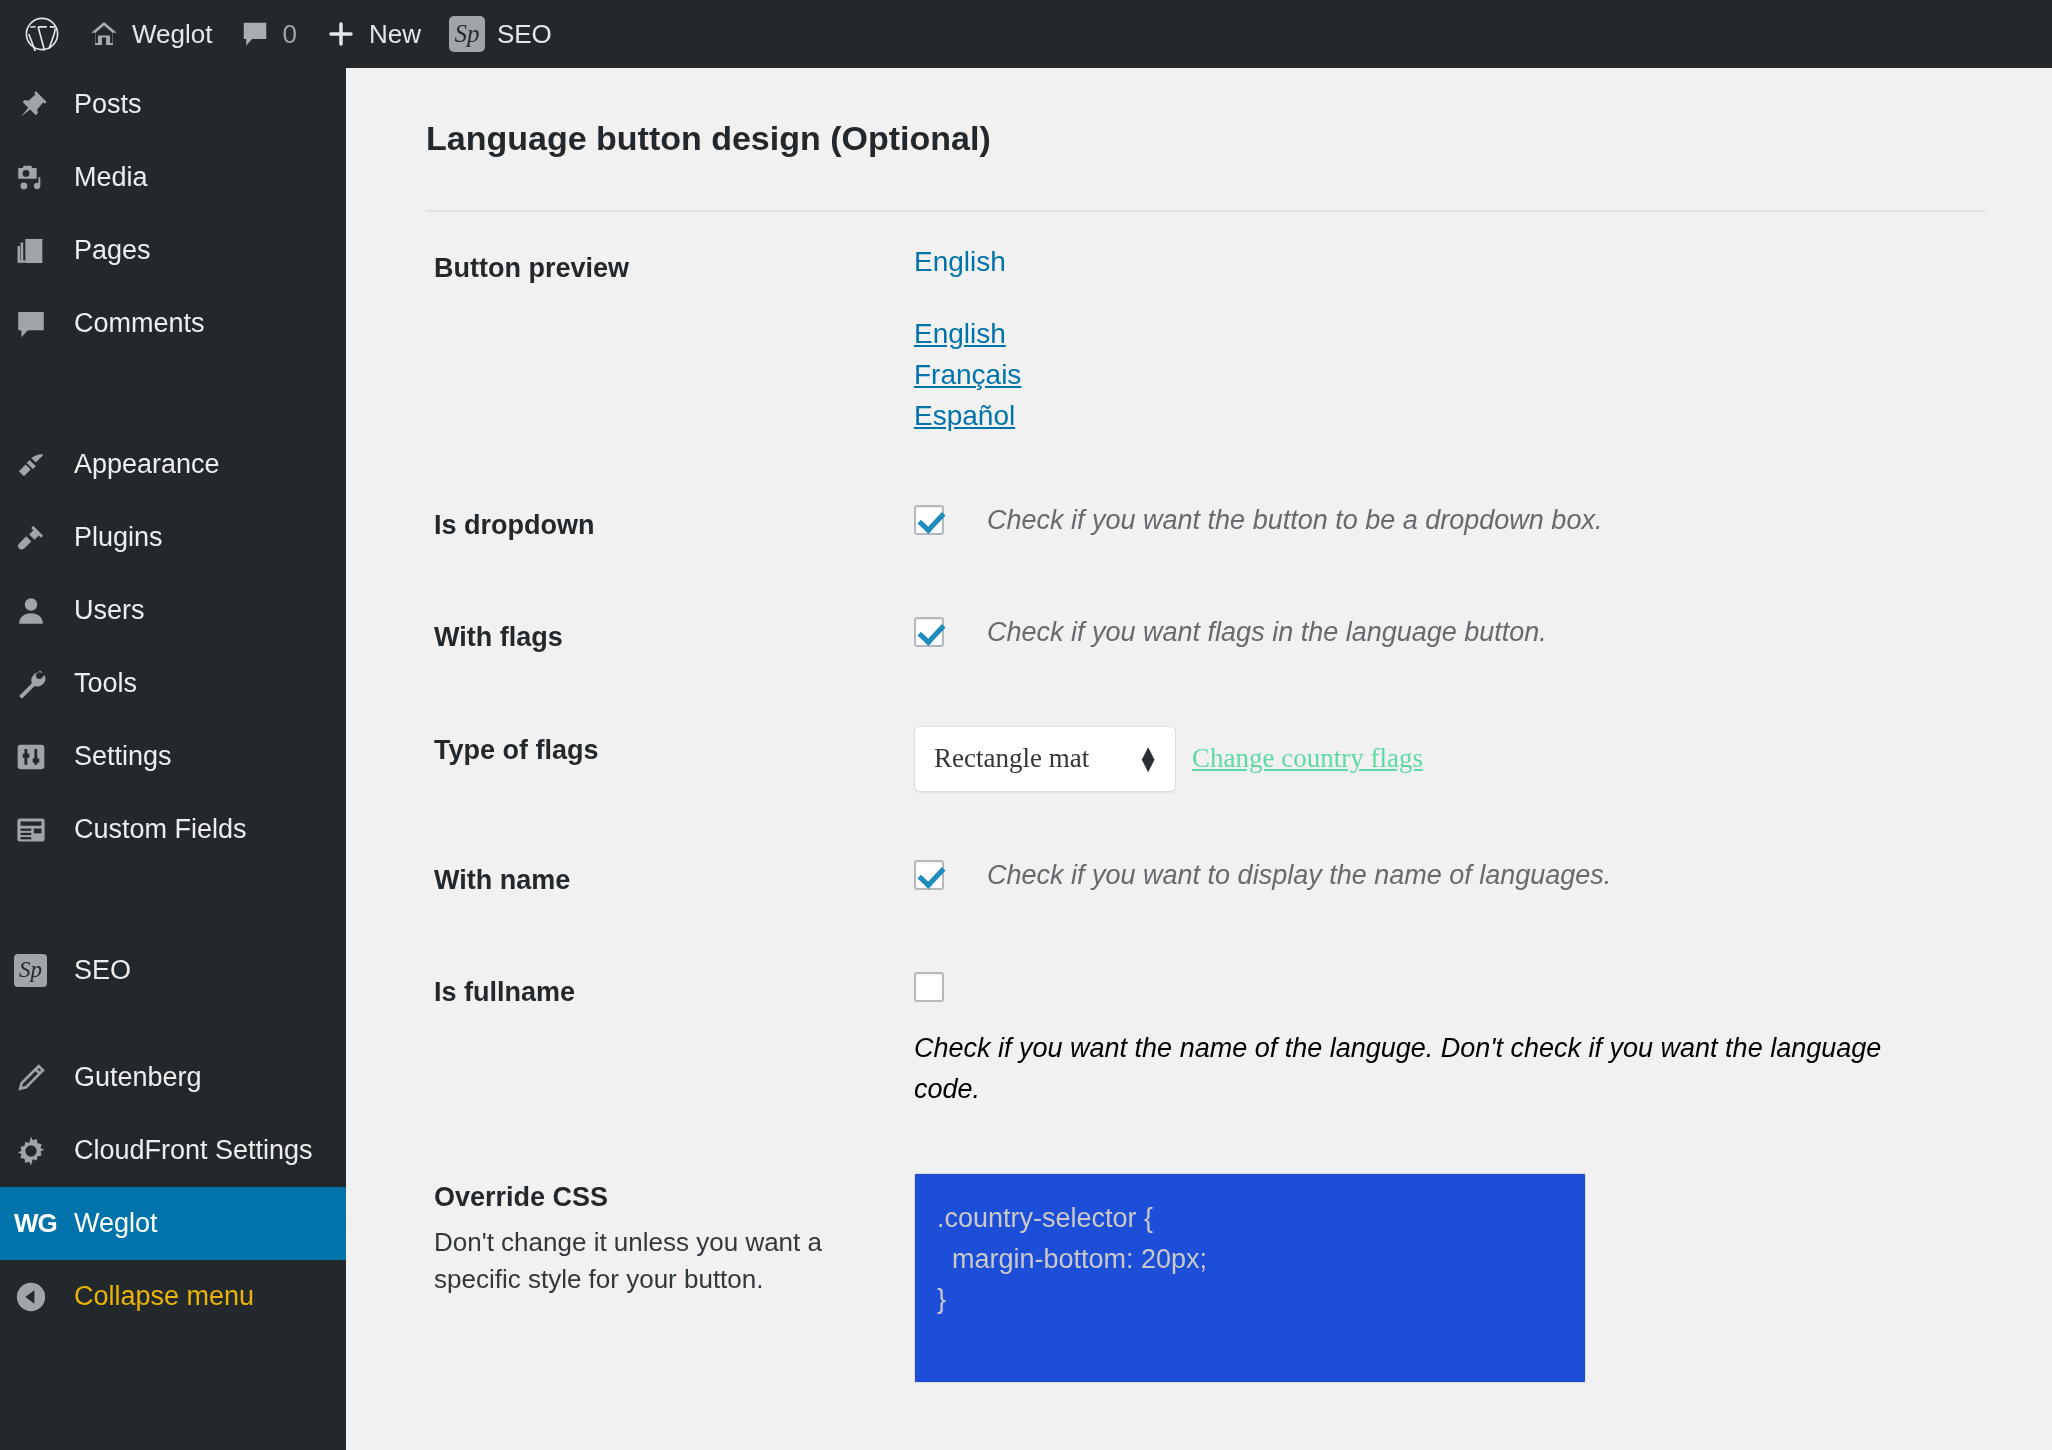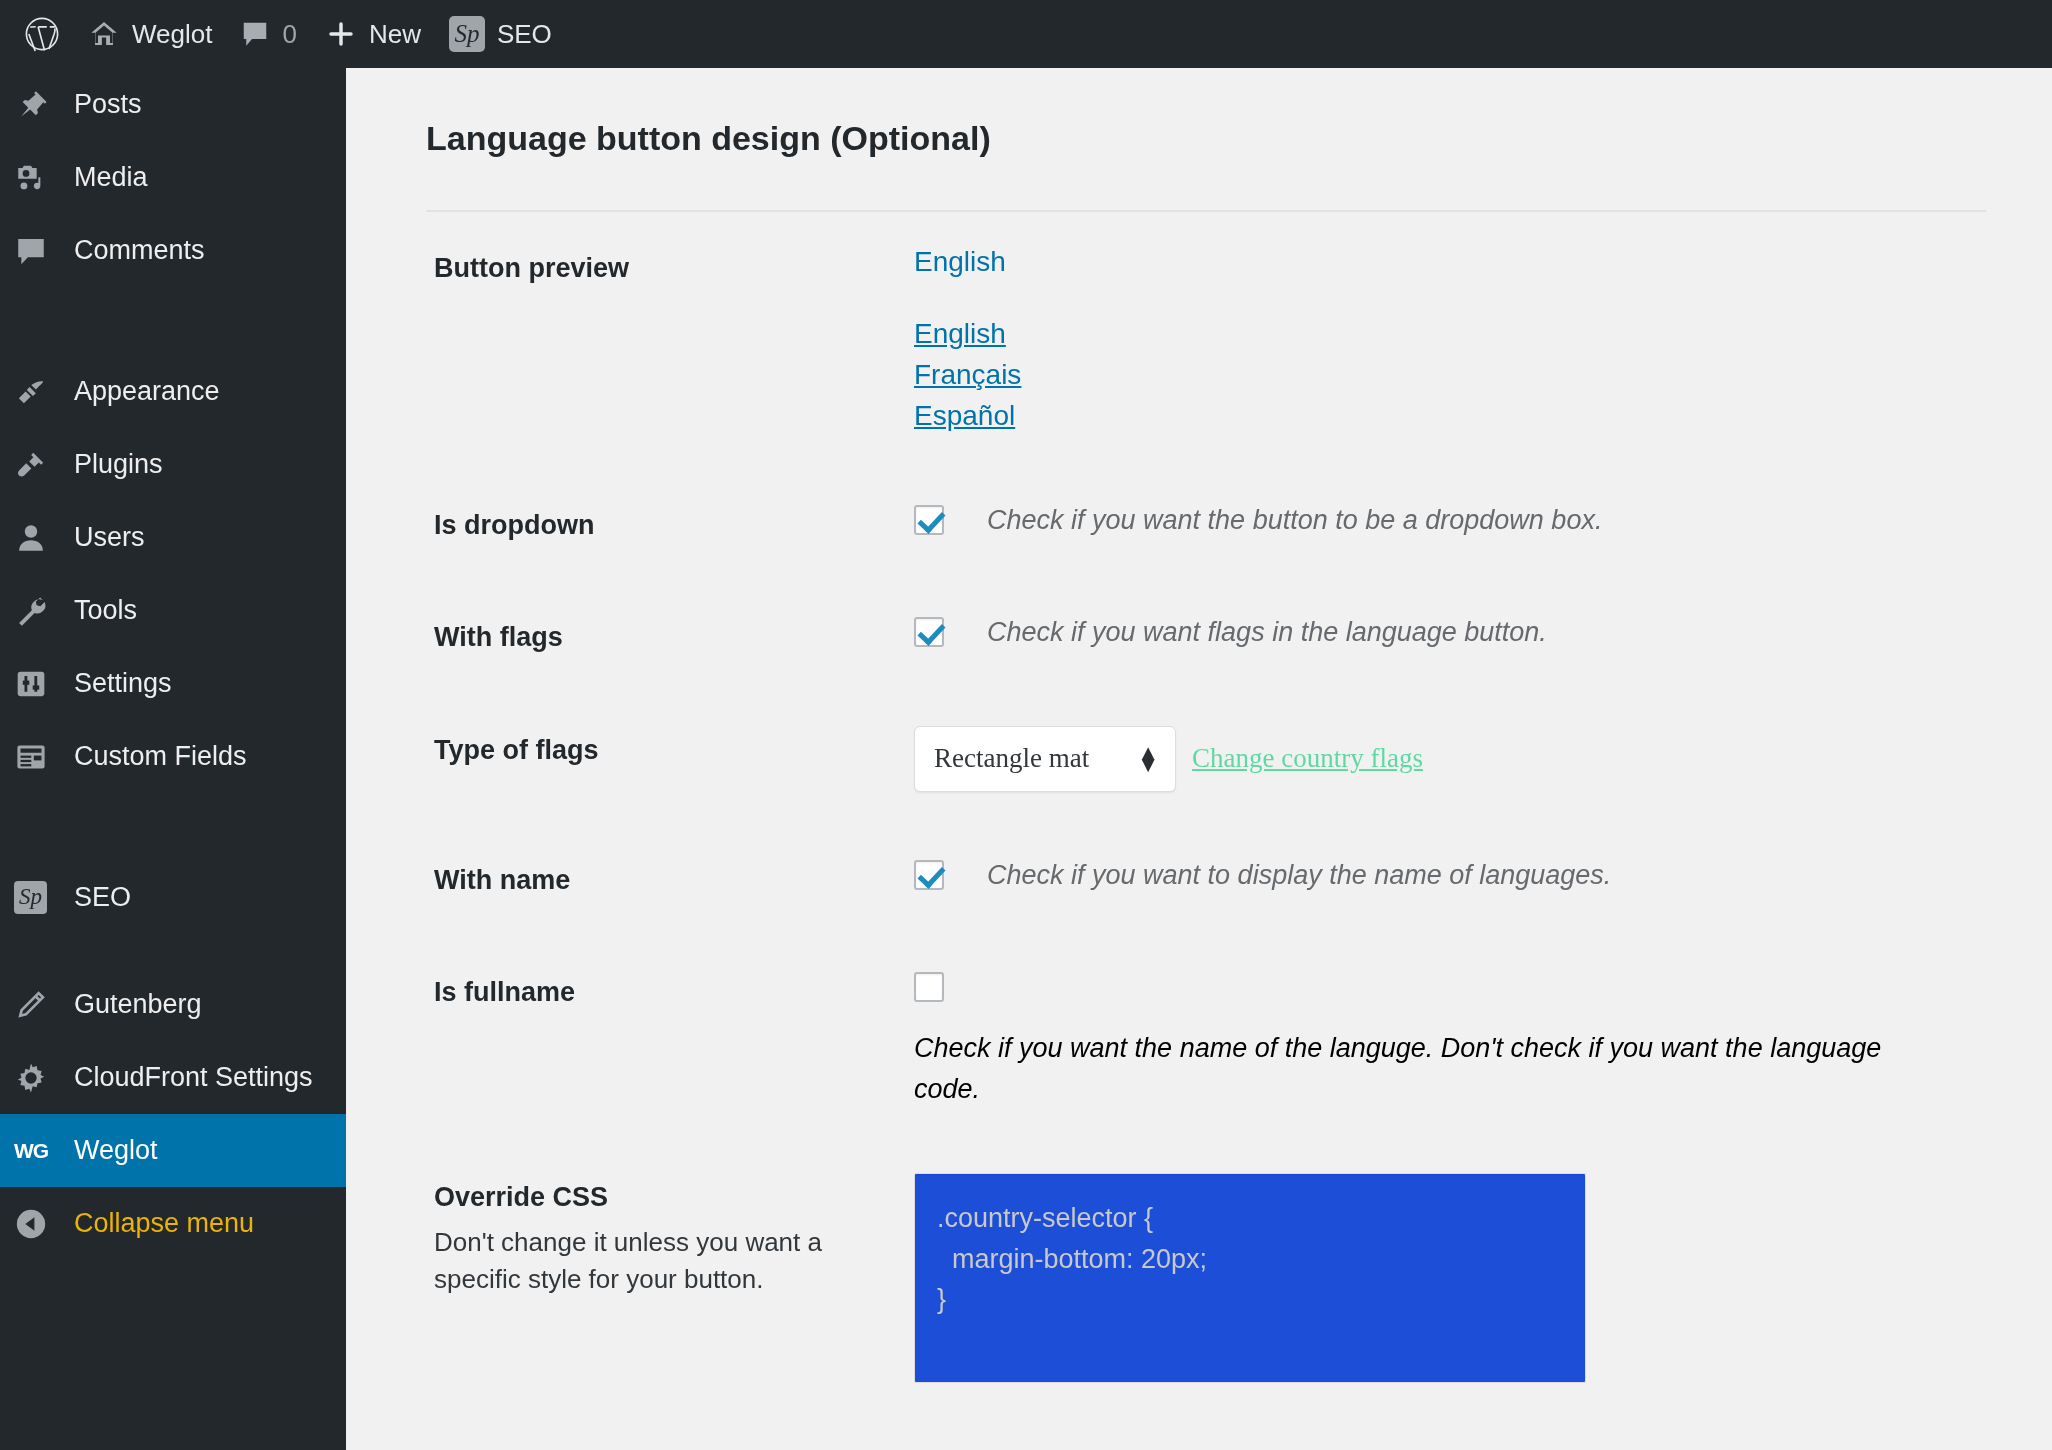--- a/index.html
+++ b/index.html
@@ -100,21 +100,21 @@
     width: 33px; height: 33px;
     background: #a0a5aa;
     border-radius: 4px;
     color: #23282d;
     font-family: "Liberation Serif", serif;
     font-style: italic;
     font-size: 23px;
     display: flex; align-items: center; justify-content: center;
   }
   .wg-logo {
-    font-size: 21px;
+    font-size: 26px;
     font-weight: bold;
     letter-spacing: -1px;
     color: #fff;
     font-family: "Liberation Sans", sans-serif;
   }
 
   
   #wpbody {
     position: absolute;
     top: 68px;
@@ -340,20 +340,30 @@
     <span class="mi-icon">
       <svg width="34" height="34" viewBox="0 0 24 24" fill="#a0a5aa">
         <path d="M3 5h3l1-1.6h5L13 5h3v7.5H3V5zm5.5 1.4a2.4 2.4 0 100 4.8 2.4 2.4 0 000-4.8z"></path>
         <path d="M17 11.5h1.6v6.1a2.3 2.3 0 11-1.4-2.1v-4z"></path>
         <circle cx="7" cy="17.6" r="2.4"></circle>
       </svg>
     </span>
     <span class="mi-label">Media</span>
   </div>
 
+  <div class="menu-item">
+    <span class="mi-icon">
+      <svg width="34" height="34" viewBox="0 0 24 24" fill="none" stroke="#a0a5aa" stroke-width="1.8">
+        <rect x="8" y="3.5" width="12" height="17" fill="#a0a5aa" stroke="none"></rect>
+        <path d="M5.6 6v13.4h2.4"></path>
+        <path d="M3.4 8.4v11h2.2"></path>
+      </svg>
+    </span>
+    <span class="mi-label">Pages</span>
+  </div>
 
   <div class="menu-item">
     <span class="mi-icon">
       <svg width="34" height="34" viewBox="0 0 24 24" fill="#a0a5aa">
         <path d="M3 3.6h18v12.8H9.8l-4.6 5v-5H3V3.6z"></path>
       </svg>
     </span>
     <span class="mi-label">Comments</span>
   </div>
 

